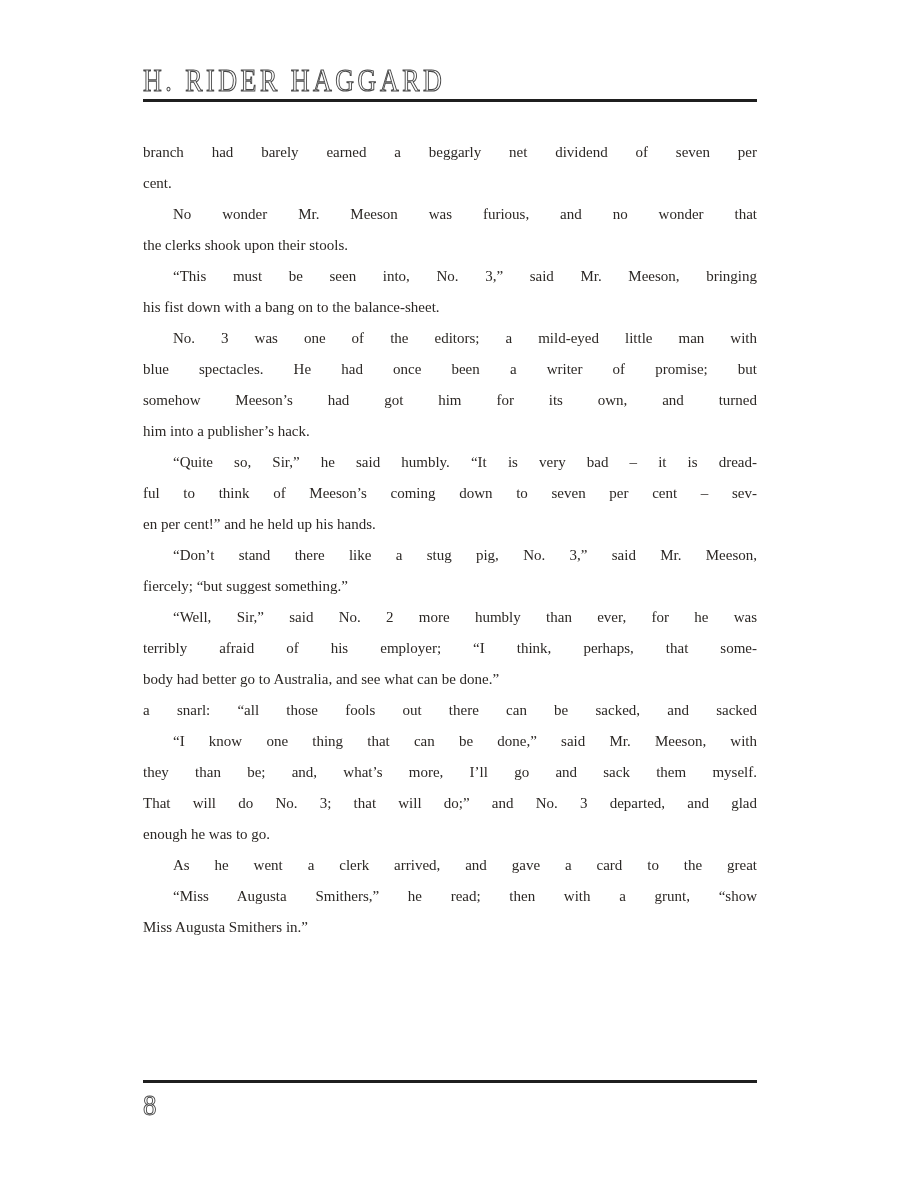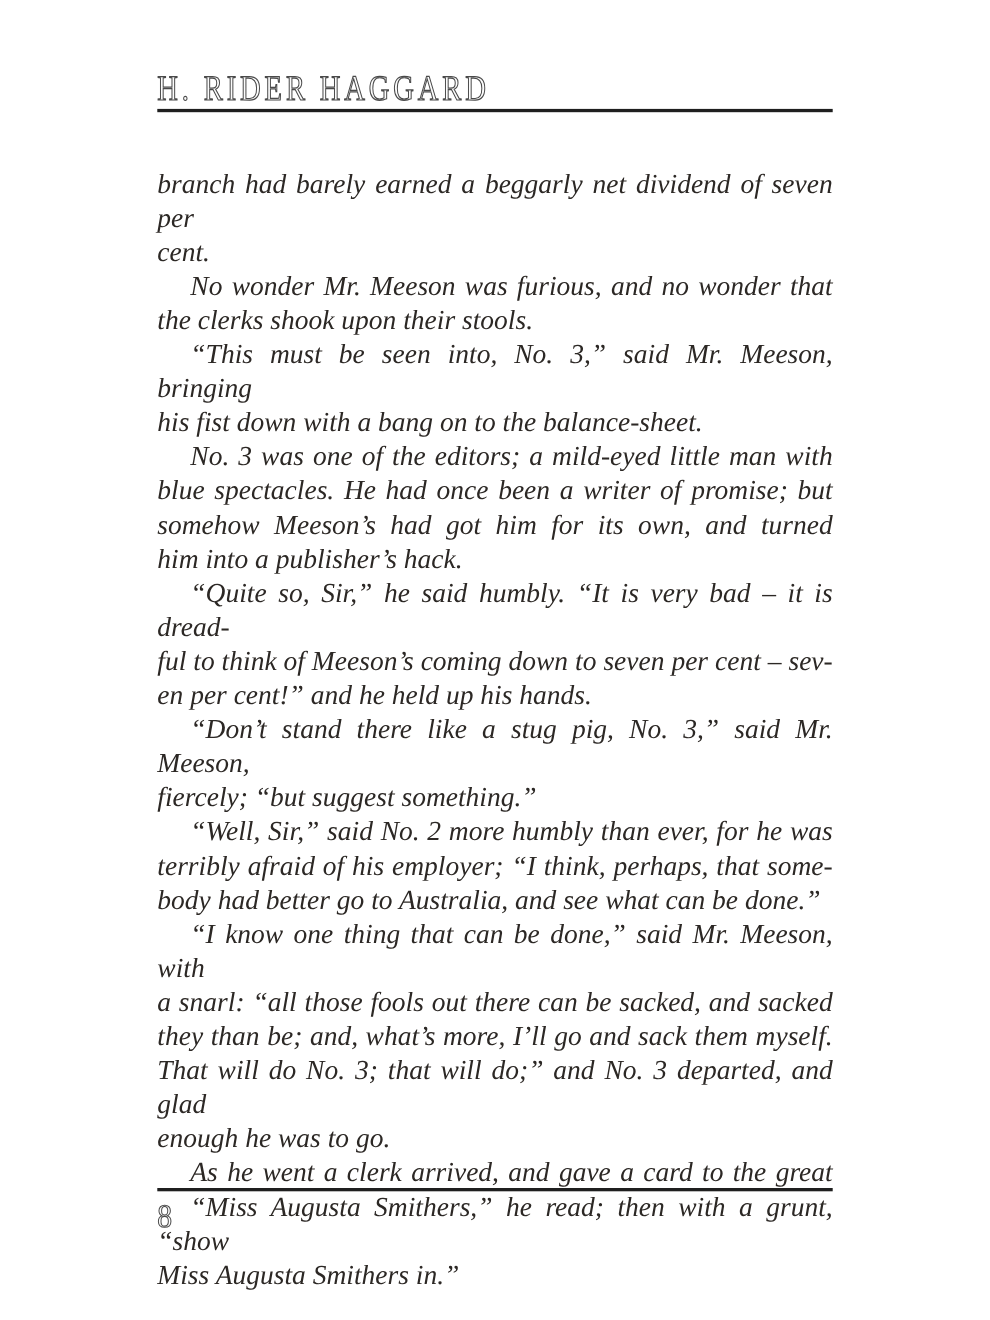--- a/index.html
+++ b/index.html
@@ -40,26 +40,25 @@
     top:99px;
     width:614px;
     height:3px;
     background:var(--rule);
   }
 
   
   .text-block{
     position:absolute;
     left:143px;
-    top:152px;
+    top:137px;
     width:614px;
-    font-size:25px;
+    font-size:15px;
     line-height:31px;
     color:var(--ink);
-    font-style:italic;
   }
   .line{
     text-align:justify;
     text-align-last:justify;
     white-space:normal;
   }
   .line.last{text-align-last:left;}
   .line.indent{text-indent:30px;}
 
   
@@ -102,22 +101,22 @@
       <div class="line">somehow Meeson’s had got him for its own, and turned</div>
       <div class="line last">him into a publisher’s hack.</div>
       <div class="line indent">“Quite so, Sir,” he said humbly. “It is very bad – it is dread-</div>
       <div class="line">ful to think of Meeson’s coming down to seven per cent – sev-</div>
       <div class="line last">en per cent!” and he held up his hands.</div>
       <div class="line indent">“Don’t stand there like a stug pig, No. 3,” said Mr. Meeson,</div>
       <div class="line last">fiercely; “but suggest something.”</div>
       <div class="line indent">“Well, Sir,” said No. 2 more humbly than ever, for he was</div>
       <div class="line">terribly afraid of his employer; “I think, perhaps, that some-</div>
       <div class="line last">body had better go to Australia, and see what can be done.”</div>
+      <div class="line">a snarl: “all those fools out there can be sacked, and sacked</div>
       <div class="line indent">“I know one thing that can be done,” said Mr. Meeson, with</div>
-      <div class="line">a snarl: “all those fools out there can be sacked, and sacked</div>
       <div class="line">they than be; and, what’s more, I’ll go and sack them myself.</div>
       <div class="line">That will do No. 3; that will do;” and No. 3 departed, and glad</div>
       <div class="line last">enough he was to go.</div>
       <div class="line indent">As he went a clerk arrived, and gave a card to the great</div>
       <div class="line indent">“Miss Augusta Smithers,” he read; then with a grunt, “show</div>
       <div class="line last">Miss Augusta Smithers in.”</div>
     </div>
 
   <div class="footer-rule"></div>
 

